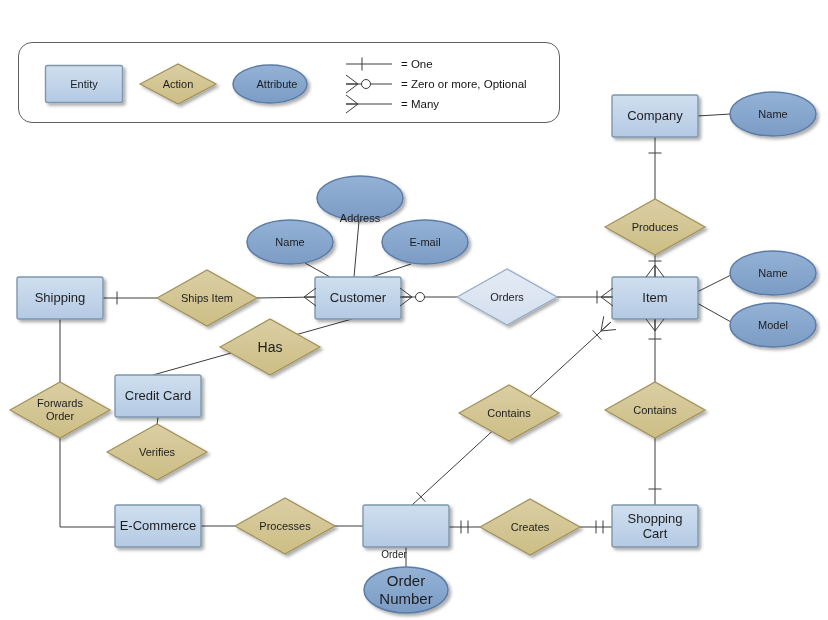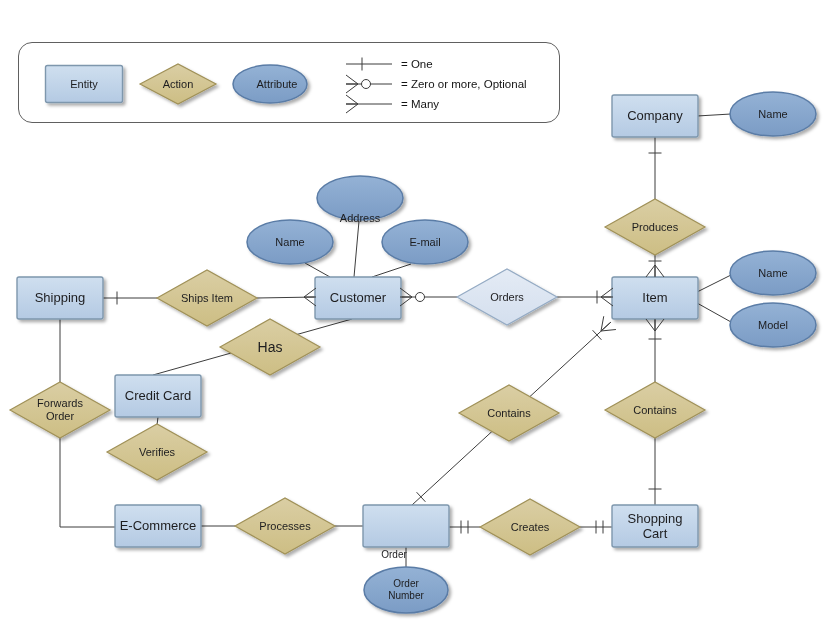--- a/index.html
+++ b/index.html
@@ -179,18 +179,18 @@
       <div class="lbl" style="left: 655px; top: 227px; width: 70px; font-size: 11px;">Produces</div>
       <div class="lbl" style="left: 509px; top: 413px; width: 70px; font-size: 11px;">Contains</div>
       <div class="lbl" style="left: 655px; top: 410px; width: 70px; font-size: 11px;">Contains</div>
       <div class="lbl" style="left: 507px; top: 297px; width: 70px; font-size: 11px;">Orders</div>
       <div class="lbl" style="left: 360px; top: 198px; width: 70px; font-size: 11px; margin-top: 20px;">Address</div>
       <div class="lbl" style="left: 290px; top: 242px; width: 70px; font-size: 11px;">Name</div>
       <div class="lbl" style="left: 425px; top: 242px; width: 70px; font-size: 11px;">E-mail</div>
       <div class="lbl" style="left: 773px; top: 114px; width: 70px; font-size: 11px;">Name</div>
       <div class="lbl" style="left: 773px; top: 273px; width: 70px; font-size: 11px;">Name</div>
       <div class="lbl" style="left: 773px; top: 325px; width: 70px; font-size: 11px;">Model</div>
-      <div class="lbl" style="left: 406px; top: 590px; width: 60px; font-size: 10px;">Order Number</div>
+      <div class="lbl" style="left: 406px; top: 590px; width: 60px; font-size: 15px;">Order Number</div>
       <div class="legend-line-label" style="left: 401px; top: 64px;">= One</div>
       <div class="legend-line-label" style="left: 401px; top: 84px;">= Zero or more, Optional</div>
       <div class="legend-line-label" style="left: 401px; top: 104px;">= Many</div>
     </div>
 </div>
 
 </body></html>

